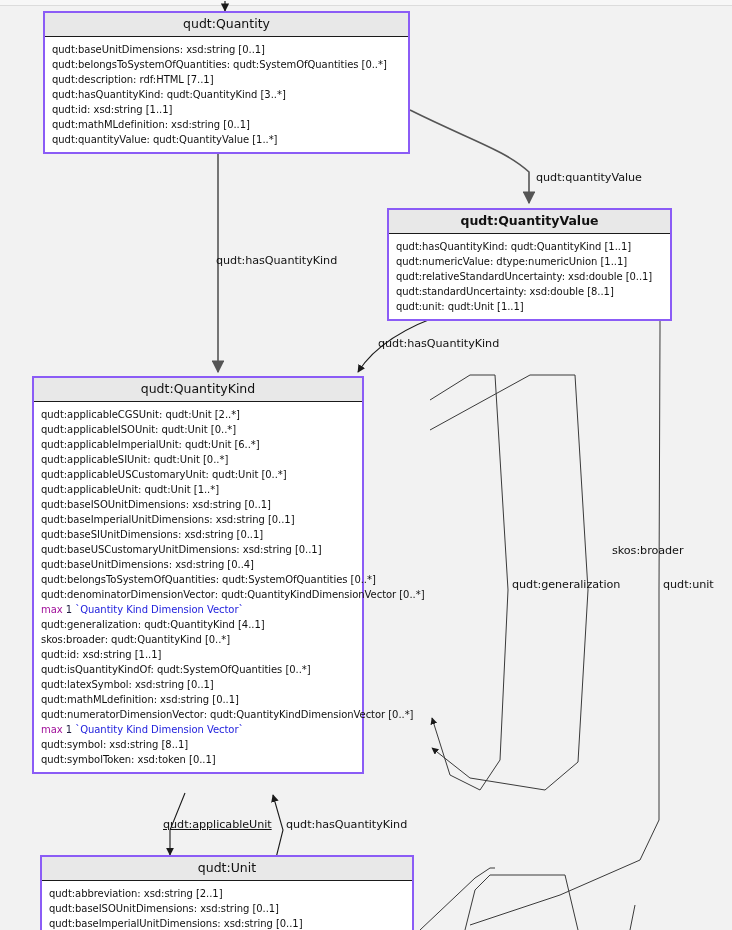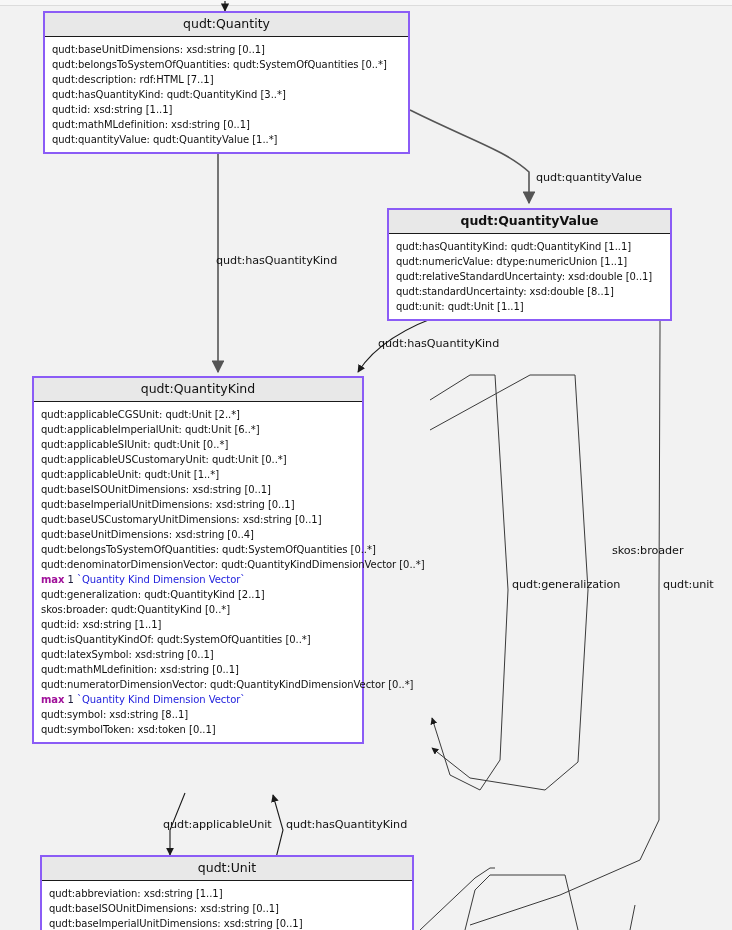--- a/index.html
+++ b/index.html
@@ -55,21 +55,21 @@
   }
   .uml-attr {
     font-size: 10px;
     line-height: 15px;
     color: #111111;
     white-space: nowrap;
     letter-spacing: -0.05px;
   }
   .uml-attr .kw {
     color: #a0119a;
-    font-weight: bold;
+    font-weight: normal;
   }
   .uml-attr .num {
     color: #1a1a3a;
   }
   .uml-attr .ref {
     color: #2222dd;
   }
   
   .edge-label {
     position: absolute;
@@ -144,71 +144,73 @@
       <div class="uml-attr">qudt:relativeStandardUncertainty: xsd:double [0..1]</div>
       <div class="uml-attr">qudt:standardUncertainty: xsd:double [8..1]</div>
       <div class="uml-attr">qudt:unit: qudt:Unit [1..1]</div>
     </div>
   </div>
 
   <div class="uml-class" style="left:12px; top:376px; width:332px;margin-left:20px;">
     <div class="uml-header">qudt:QuantityKind</div>
     <div class="uml-body">
       <div class="uml-attr">qudt:applicableCGSUnit: qudt:Unit [2..*]</div>
+      <div class="uml-attr">qudt:applicableISOUnit: qudt:Unit [0..*]</div>
       <div class="uml-attr">qudt:applicableImperialUnit: qudt:Unit [6..*]</div>
       <div class="uml-attr">qudt:applicableSIUnit: qudt:Unit [0..*]</div>
       <div class="uml-attr">qudt:applicableUSCustomaryUnit: qudt:Unit [0..*]</div>
       <div class="uml-attr">qudt:applicableUnit: qudt:Unit [1..*]</div>
       <div class="uml-attr">qudt:baseISOUnitDimensions: xsd:string [0..1]</div>
       <div class="uml-attr">qudt:baseImperialUnitDimensions: xsd:string [0..1]</div>
+      <div class="uml-attr">qudt:baseSIUnitDimensions: xsd:string [0..1]</div>
       <div class="uml-attr">qudt:baseUSCustomaryUnitDimensions: xsd:string [0..1]</div>
       <div class="uml-attr">qudt:baseUnitDimensions: xsd:string [0..4]</div>
       <div class="uml-attr">qudt:belongsToSystemOfQuantities: qudt:SystemOfQuantities [0..*]</div>
       <div class="uml-attr">qudt:denominatorDimensionVector: qudt:QuantityKindDimensionVector [0..*]</div>
       <div class="uml-attr">
         <span class="kw">max</span>
         <span class="num">1</span>
         <span class="ref">`Quantity Kind Dimension Vector`</span>
       </div>
-      <div class="uml-attr">qudt:generalization: qudt:QuantityKind [2..1]</div>
+      <div class="uml-attr">qudt:generalization: qudt:QuantityKind [4..1]</div>
       <div class="uml-attr">skos:broader: qudt:QuantityKind [0..*]</div>
       <div class="uml-attr">qudt:id: xsd:string [1..1]</div>
       <div class="uml-attr">qudt:isQuantityKindOf: qudt:SystemOfQuantities [0..*]</div>
       <div class="uml-attr">qudt:latexSymbol: xsd:string [0..1]</div>
       <div class="uml-attr">qudt:mathMLdefinition: xsd:string [0..1]</div>
       <div class="uml-attr">qudt:numeratorDimensionVector: qudt:QuantityKindDimensionVector [0..*]</div>
       <div class="uml-attr">
         <span class="kw">max</span>
         <span class="num">1</span>
         <span class="ref">`Quantity Kind Dimension Vector`</span>
       </div>
       <div class="uml-attr">qudt:symbol: xsd:string [8..1]</div>
       <div class="uml-attr">qudt:symbolToken: xsd:token [0..1]</div>
     </div>
   </div>
 
   <div class="uml-class" style="left:40px; top:855px; width:374px;">
     <div class="uml-header">qudt:Unit</div>
     <div class="uml-body">
-      <div class="uml-attr">qudt:abbreviation: xsd:string [1..1]</div>
+      <div class="uml-attr">qudt:abbreviation: xsd:string [2..1]</div>
       <div class="uml-attr">qudt:baseISOUnitDimensions: xsd:string [0..1]</div>
       <div class="uml-attr">qudt:baseImperialUnitDimensions: xsd:string [0..1]</div>
       <div class="uml-attr">qudt:baseSIUnitDimensions: xsd:string [0..1]</div>
     </div>
   </div>
 
   <div class="edge-label" style="left:536px; top:171px;">qudt:quantityValue</div>
 
   <div class="edge-label" style="left:216px; top:254px;">qudt:hasQuantityKind</div>
 
   <div class="edge-label" style="left:378px; top:337px;">qudt:hasQuantityKind</div>
 
   <div class="edge-label" style="left:512px; top:578px;">qudt:generalization</div>
 
   <div class="edge-label" style="left:612px; top:544px;">skos:broader</div>
 
   <div class="edge-label" style="left:663px; top:578px;">qudt:unit</div>
 
-  <div class="edge-label" style="left:163px; top:818px;">qudt:applicableUnit</div>
+  <div class="edge-label" style="left:163px; top:818px;text-decoration:underline;">qudt:applicableUnit</div>
 
   <div class="edge-label" style="left:286px; top:818px;">qudt:hasQuantityKind</div>
 
 </div>
 
 </body></html>

